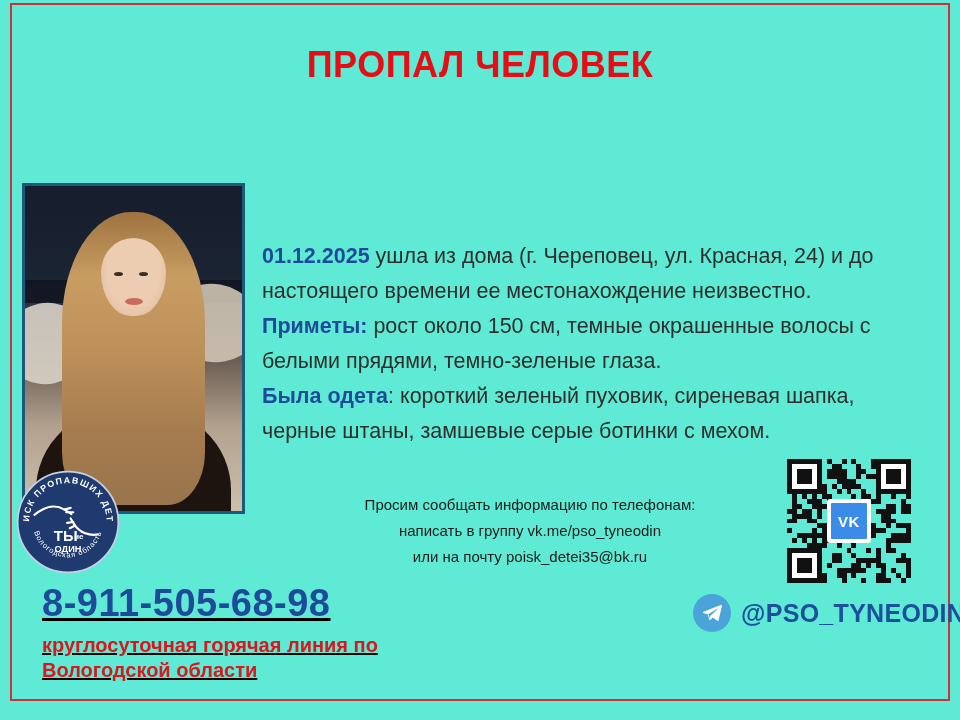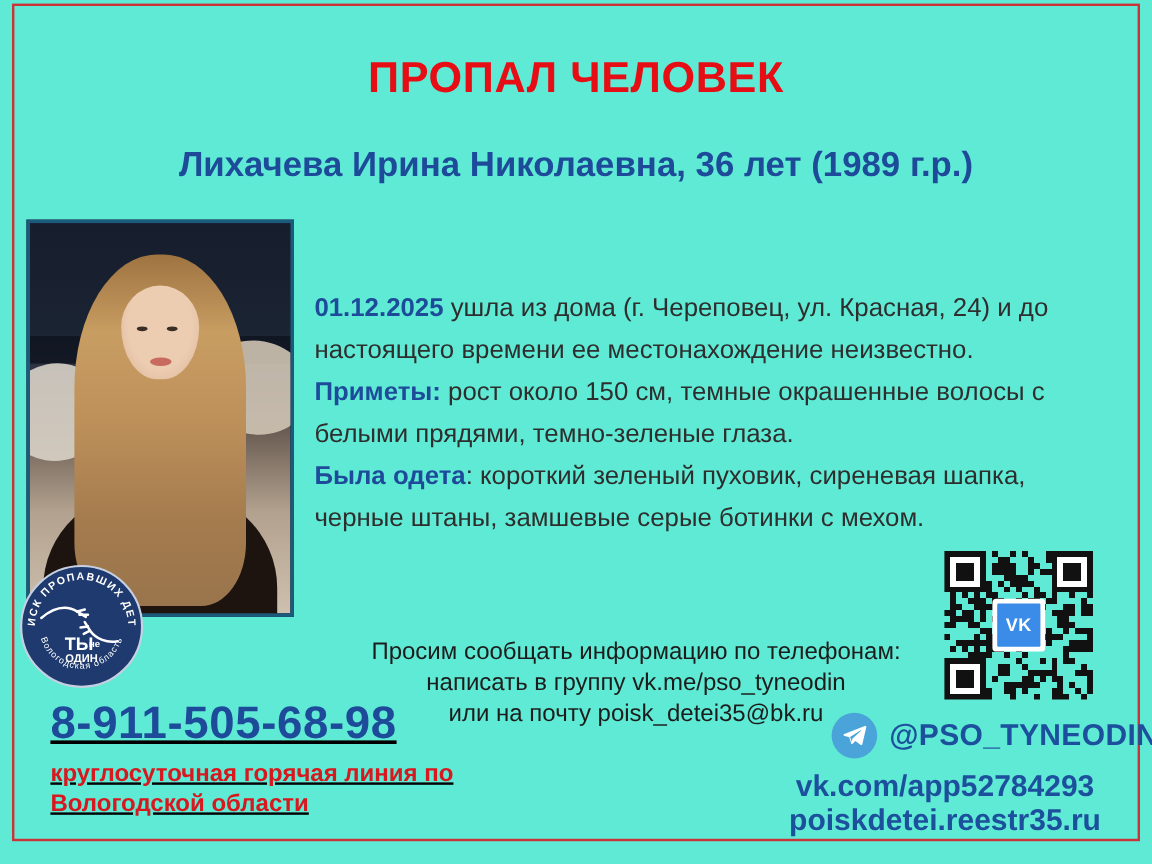--- a/index.html
+++ b/index.html
@@ -42,22 +42,22 @@
   
   .org-logo{position:absolute;left:15px;top:469px;width:106px;height:106px;}
   
   .description{
     position:absolute;left:262px;top:239px;width:654px;
     font-size:21.5px;line-height:35px;color:#2e2e2e;
   }
   .description .lead{color:#1e4b99;font-weight:bold;}
   
   .contact{
-    position:absolute;left:270px;top:530px;width:520px;text-align:center;
-    font-size:20px;line-height:26px;color:#1c1c1c;
+    position:absolute;left:270px;top:492px;width:520px;text-align:center;
+    font-size:15px;line-height:26px;color:#1c1c1c;
   }
   .contact .alert{color:#d7181e;font-weight:bold;}
   
   .hotline{position:absolute;left:42px;top:582px;width:360px;text-decoration:underline;}
   .hotline .phone{font-size:38px;font-weight:bold;color:#1e4b99;letter-spacing:.5px;}
   .hotline .label{margin-top:8px;font-size:20px;line-height:25px;font-weight:bold;color:#d7181e;}
   
   .qr{position:absolute;left:787px;top:459px;width:124px;height:124px;}
   .qr svg{width:100%;height:100%;}
   .qr .vk-badge{
@@ -74,21 +74,20 @@
     font-size:25px;line-height:29px;font-weight:bold;color:#1c4f9c;
   }
 </style>
 </head>
 <body>
 
 <div class="page">
   <div class="border-frame"></div>
 
   <div class="title">ПРОПАЛ ЧЕЛОВЕК</div>
-  <div class="name-line">Лихачева Ирина Николаевна, 36 лет (1989 г.р.)</div>
 
   <div class="photo">
     <div class="bg"></div>
     <div class="headband"></div>
     <div class="pillow-l"></div>
     <div class="pillow-r"></div>
     <div class="torso"></div>
     <div class="neck"></div>
     <div class="hair"></div>
     <div class="face"></div>
@@ -355,17 +354,13 @@
 
   <div class="tg-row">
     <div class="tg-icon">
       <svg width="22" height="22" viewBox="0 0 24 24">
         <path d="M21.5 3.3 L2.8 10.6 c -1 .4 -1 1.2 -.2 1.5 l 4.7 1.5 1.8 5.6 c .2 .6 .9 .7 1.3 .2 l 2.5 -2.5 4.9 3.6 c .6 .3 1.2 .1 1.4 -.7 L22.8 4.4 c .2 -.9 -.4 -1.4 -1.3 -1.1 Z M8 13.3 l 9.5 -6 c .4 -.3 .8 .2 .4 .5 l -7.8 7.1 -.3 3 Z" fill="#ffffff"></path>
       </svg>
     </div>
     <div class="tg-handle">@PSO_TYNEODIN</div>
   </div>
 
-  <div class="links">
-    <div>vk.com/app52784293</div>
-    <div>poiskdetei.reestr35.ru</div>
-  </div>
 </div>
 
 </body></html>

